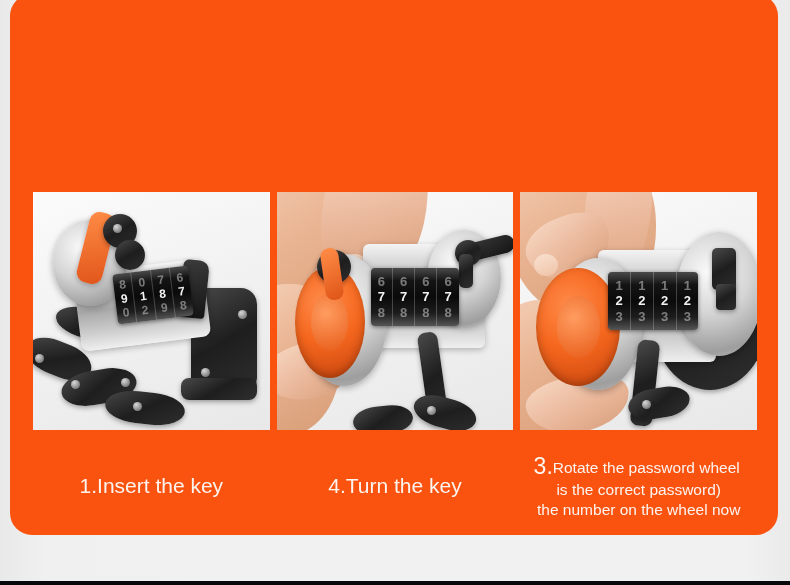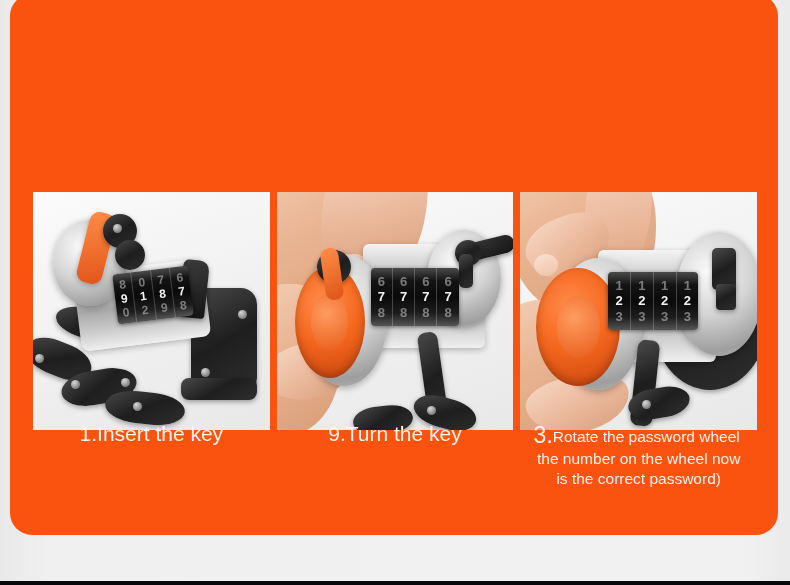--- a/index.html
+++ b/index.html
@@ -168,24 +168,25 @@
   .key {
     position: absolute;
     background: linear-gradient(160deg, #3c3c3c, #141414);
     box-shadow: 0 2px 5px rgba(0,0,0,.4);
   }
 
   
   .captions {
     position: absolute;
     left: 23px;
-    top: 428px;
+    top: 459px;
     width: 724px;
     display: flex;
     gap: 7px;
+    align-items: center;
   }
   .caption {
     flex: 1 1 0;
     color: #fdf4ef;
     text-align: center;
   }
   .cap-main {
     font-size: 21px;
     line-height: 1.18;
     white-space: nowrap;
@@ -383,28 +384,28 @@
 
   </div>
 
   <div class="captions">
 
     <div class="caption">
       <div class="cap-main">1.Insert the key</div>
     </div>
 
     <div class="caption">
-      <div class="cap-main">9.Turn the key</div>
+      <div class="cap-main">4.Turn the key</div>
     </div>
 
     <div class="caption cap3">
       <div class="cap3-line1"><span class="cap3-num">3.</span><span>Rotate the password wheel</span></div>
       <div class="cap3-sub">
+        <div>is the correct password)</div>
         <div>the number on the wheel now</div>
-        <div>is the correct password)</div>
       </div>
     </div>
 
   </div>
 
 </div>
 
 <div class="bottom-strip"></div>
 
 </body></html>

